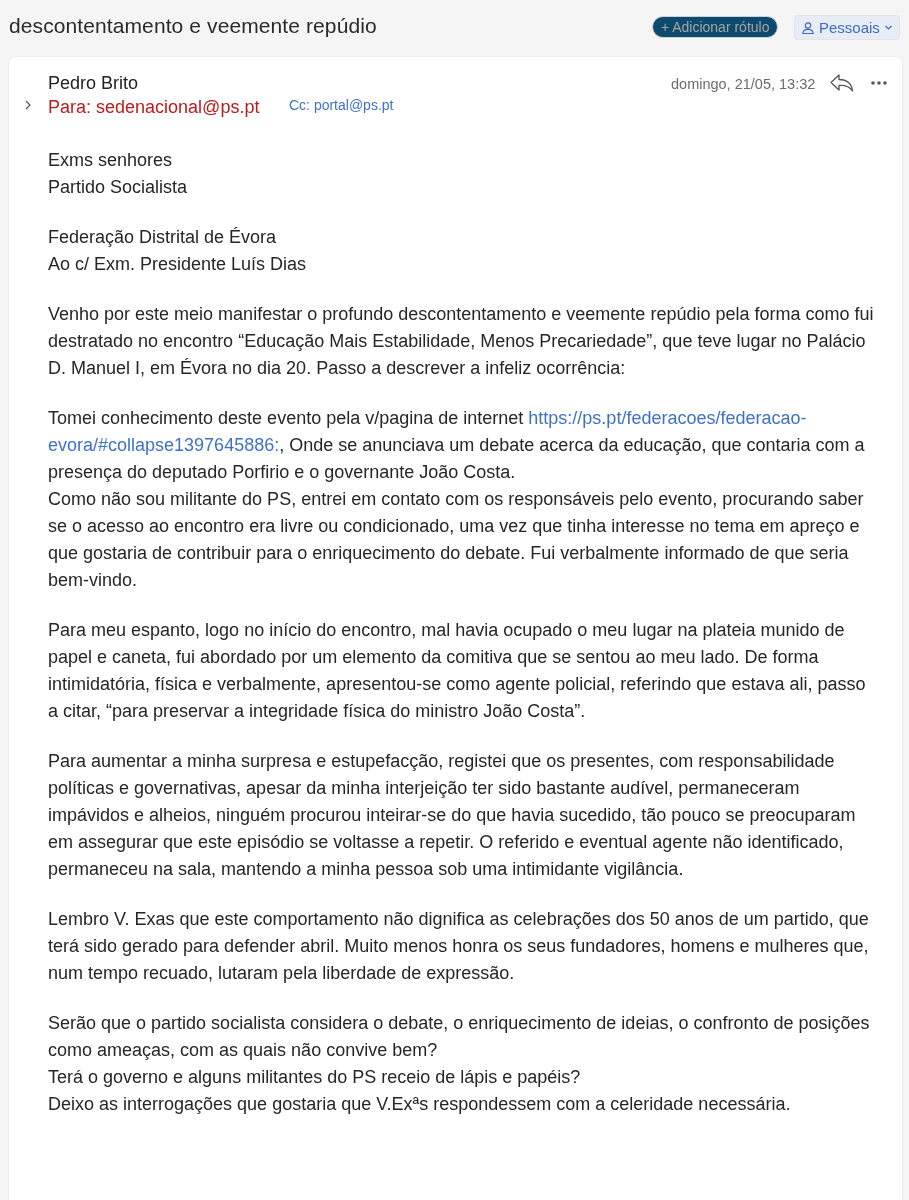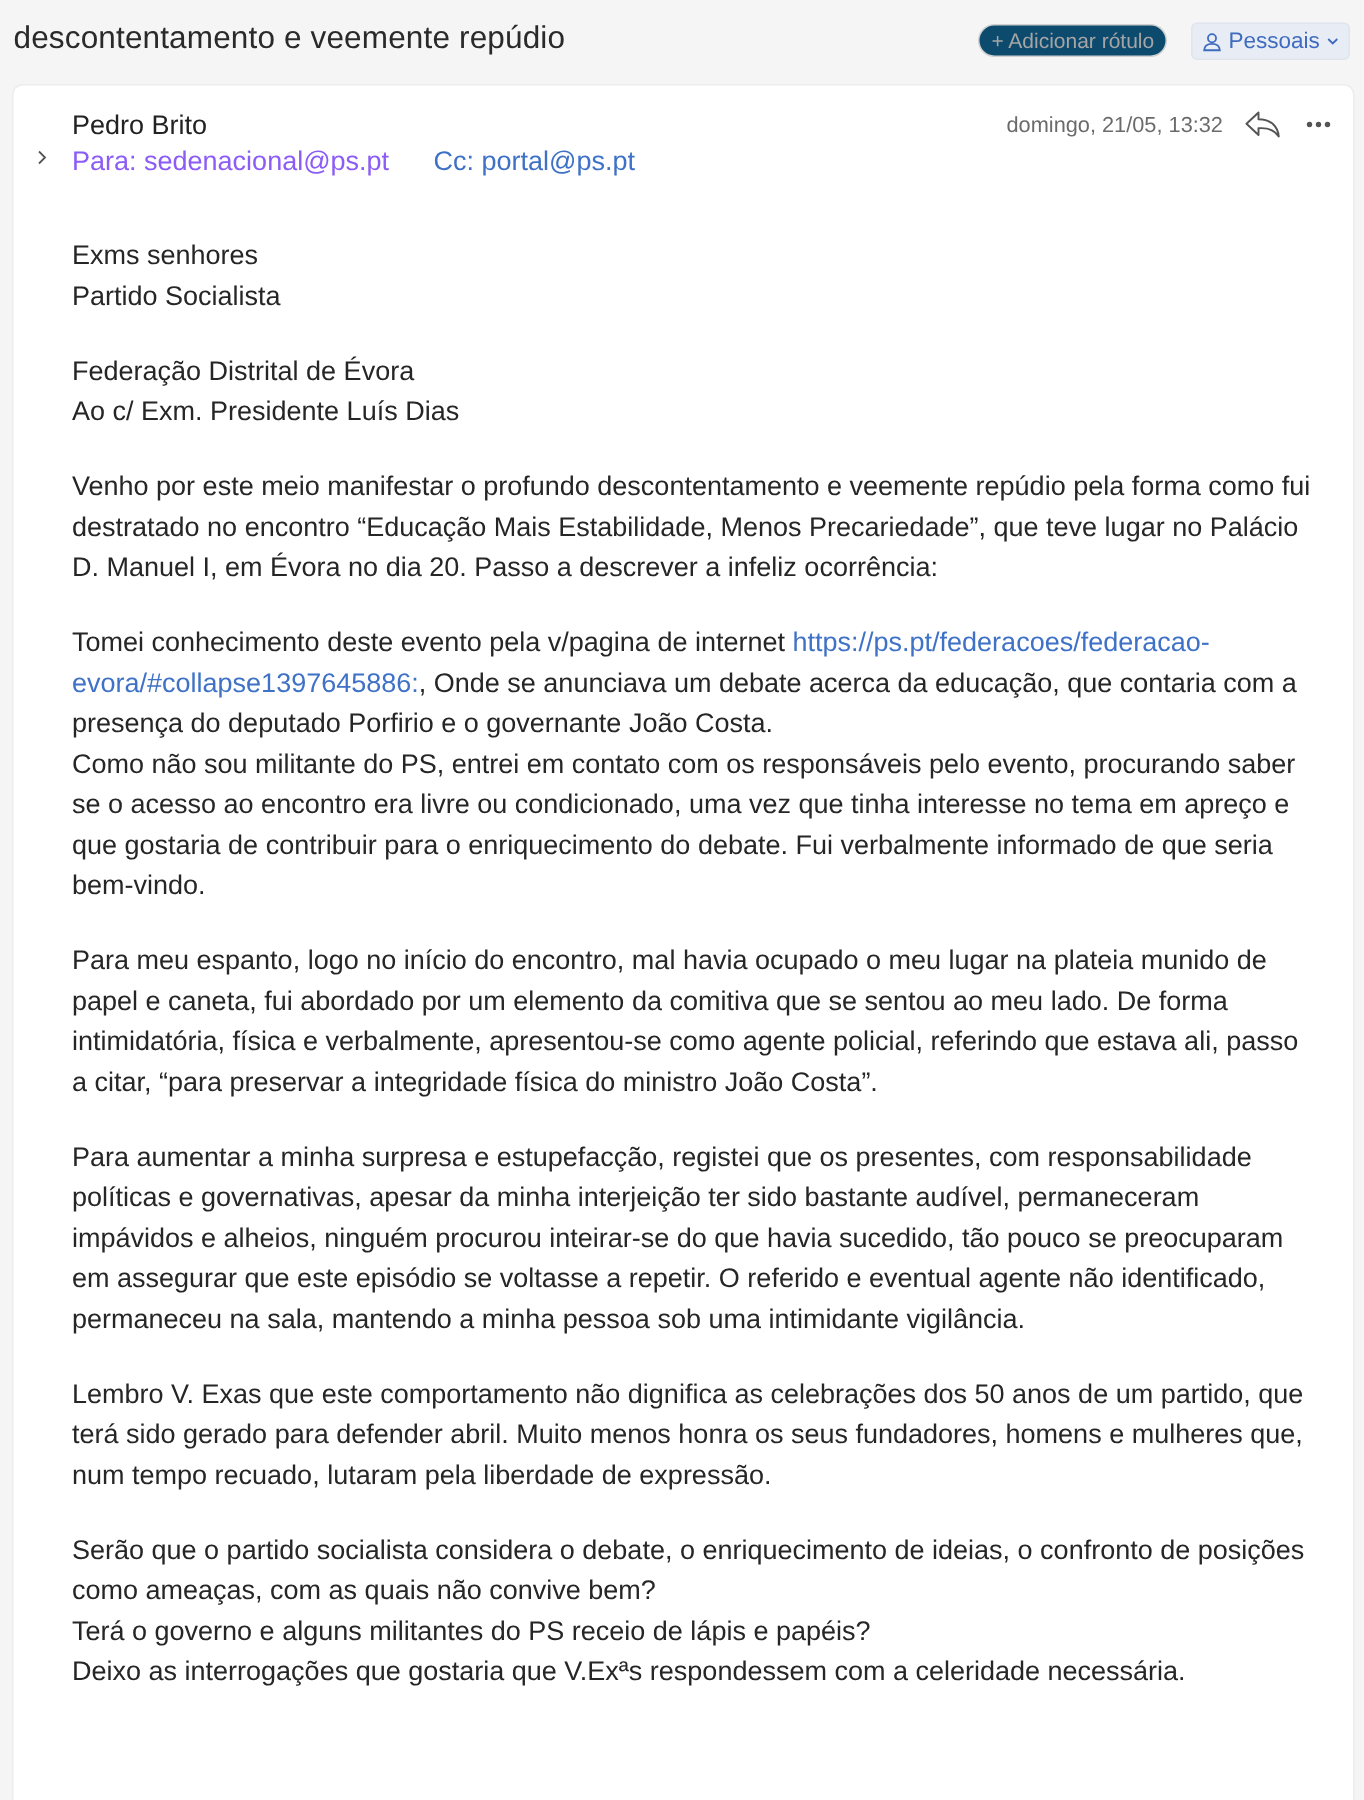--- a/index.html
+++ b/index.html
@@ -76,26 +76,26 @@
       left: 14px; top: 42px;
       width: 12px; height: 14px;
       color: #555;
       font-size: 15px;
       line-height: 14px;
     }
     .to {
       position: absolute;
       left: 39px; top: 40px;
       font-size: 18px;
-      color: #8b5cf6;
+      color: #b91c1c;
     }
     .cc {
       position: absolute;
       left: 280px; top: 40px;
-      font-size: 18px;
+      font-size: 14px;
       color: #3f72c6;
     }
     .date {
       position: absolute;
       left: 662px; top: 19px;
       font-size: 14.5px;
       color: #6b6b6b;
     }
     .reply-icon {
       position: absolute;
@@ -109,21 +109,21 @@
     }
     .body {
       position: absolute;
       left: 39px; top: 88px;
       width: 830px;
       font-size: 18px;
       line-height: 27px;
       color: #262626;
     }
     .body p {
-      margin: 12px 0 23px 0;
+      margin: 2px 0 23px 0;
     }
     .body a {
       color: #3f72c6;
       text-decoration: none;
     }
     .line { display: block; }
   </style>
 </head>
 <body>
 

